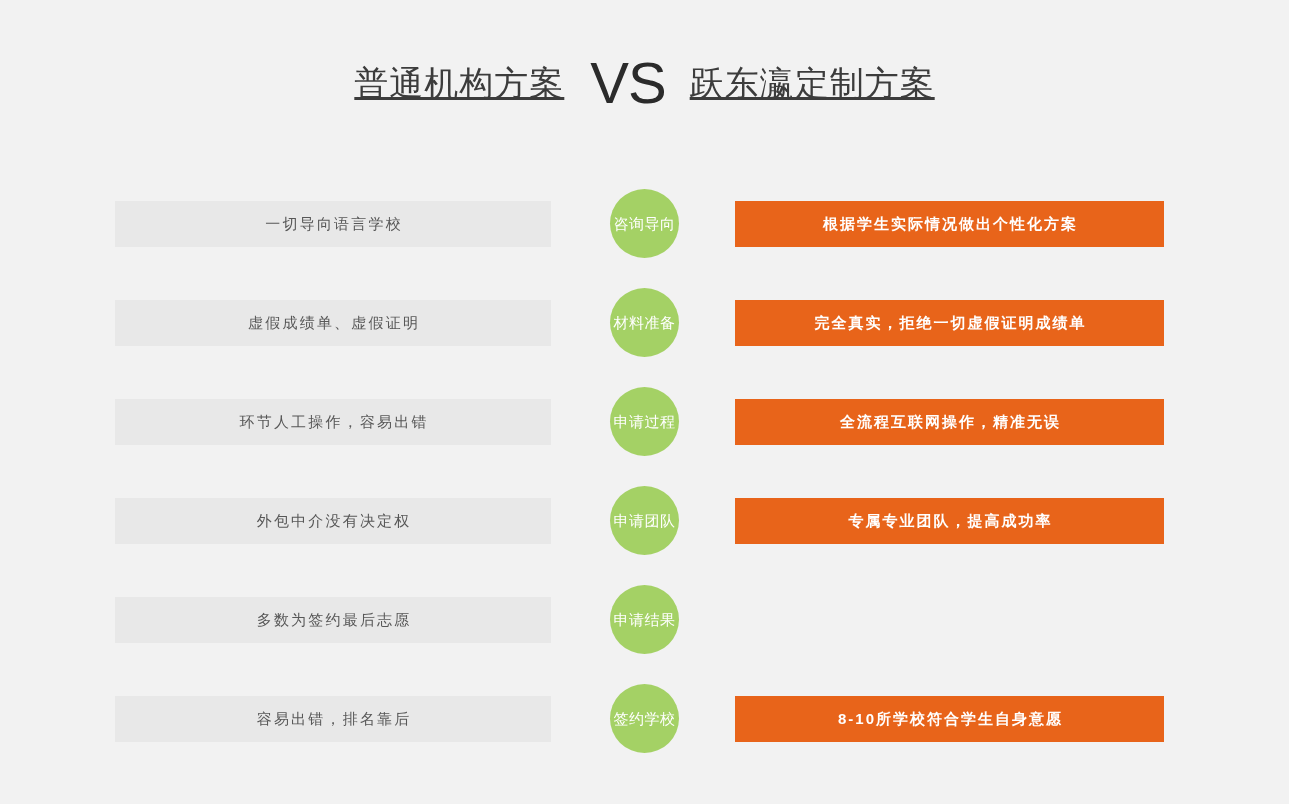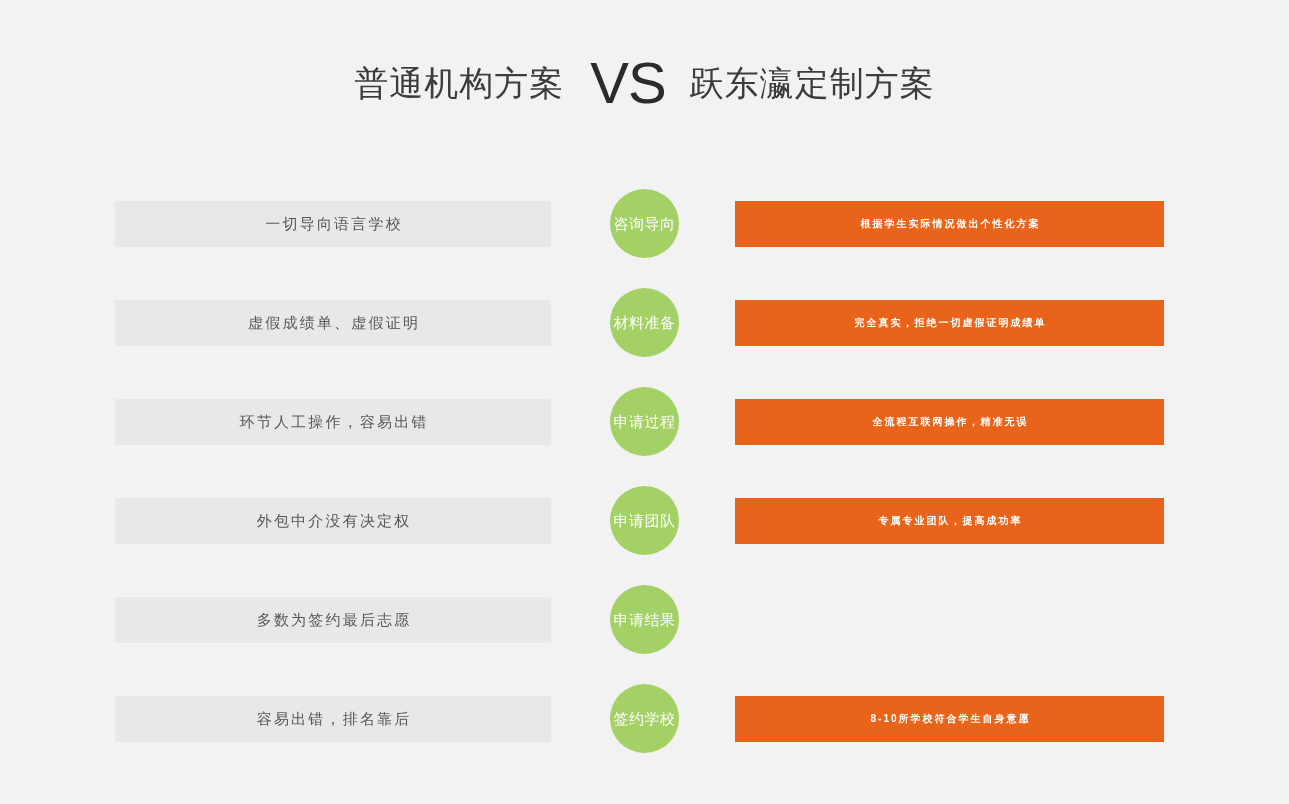--- a/index.html
+++ b/index.html
@@ -27,20 +27,21 @@
     justify-content: center;
     gap: 0;
   }
   .header-left,
   .header-right {
     font-size: 34px;
     color: #3c3c3c;
     letter-spacing: 1px;
     line-height: 1;
     white-space: nowrap;
+    text-decoration: underline;
   }
   .header-left { padding-right: 26px; }
   .header-right { padding-left: 24px; }
   .header-vs {
     font-size: 58px;
     font-weight: normal;
     color: #2b2b2b;
     line-height: 1;
     letter-spacing: -1px;
     white-space: nowrap;
@@ -106,21 +107,21 @@
     left: 735px;
     top: 0;
     width: 429px;
     height: 46px;
     background: #e8641a;
     display: flex;
     align-items: center;
     justify-content: center;
   }
   .bar-right-text {
-    font-size: 10px;
+    font-size: 15px;
     font-weight: bold;
     color: #ffffff;
     letter-spacing: 2px;
     text-indent: 2px;
     white-space: nowrap;
   }
 </style>
 </head>
 <body>
 

